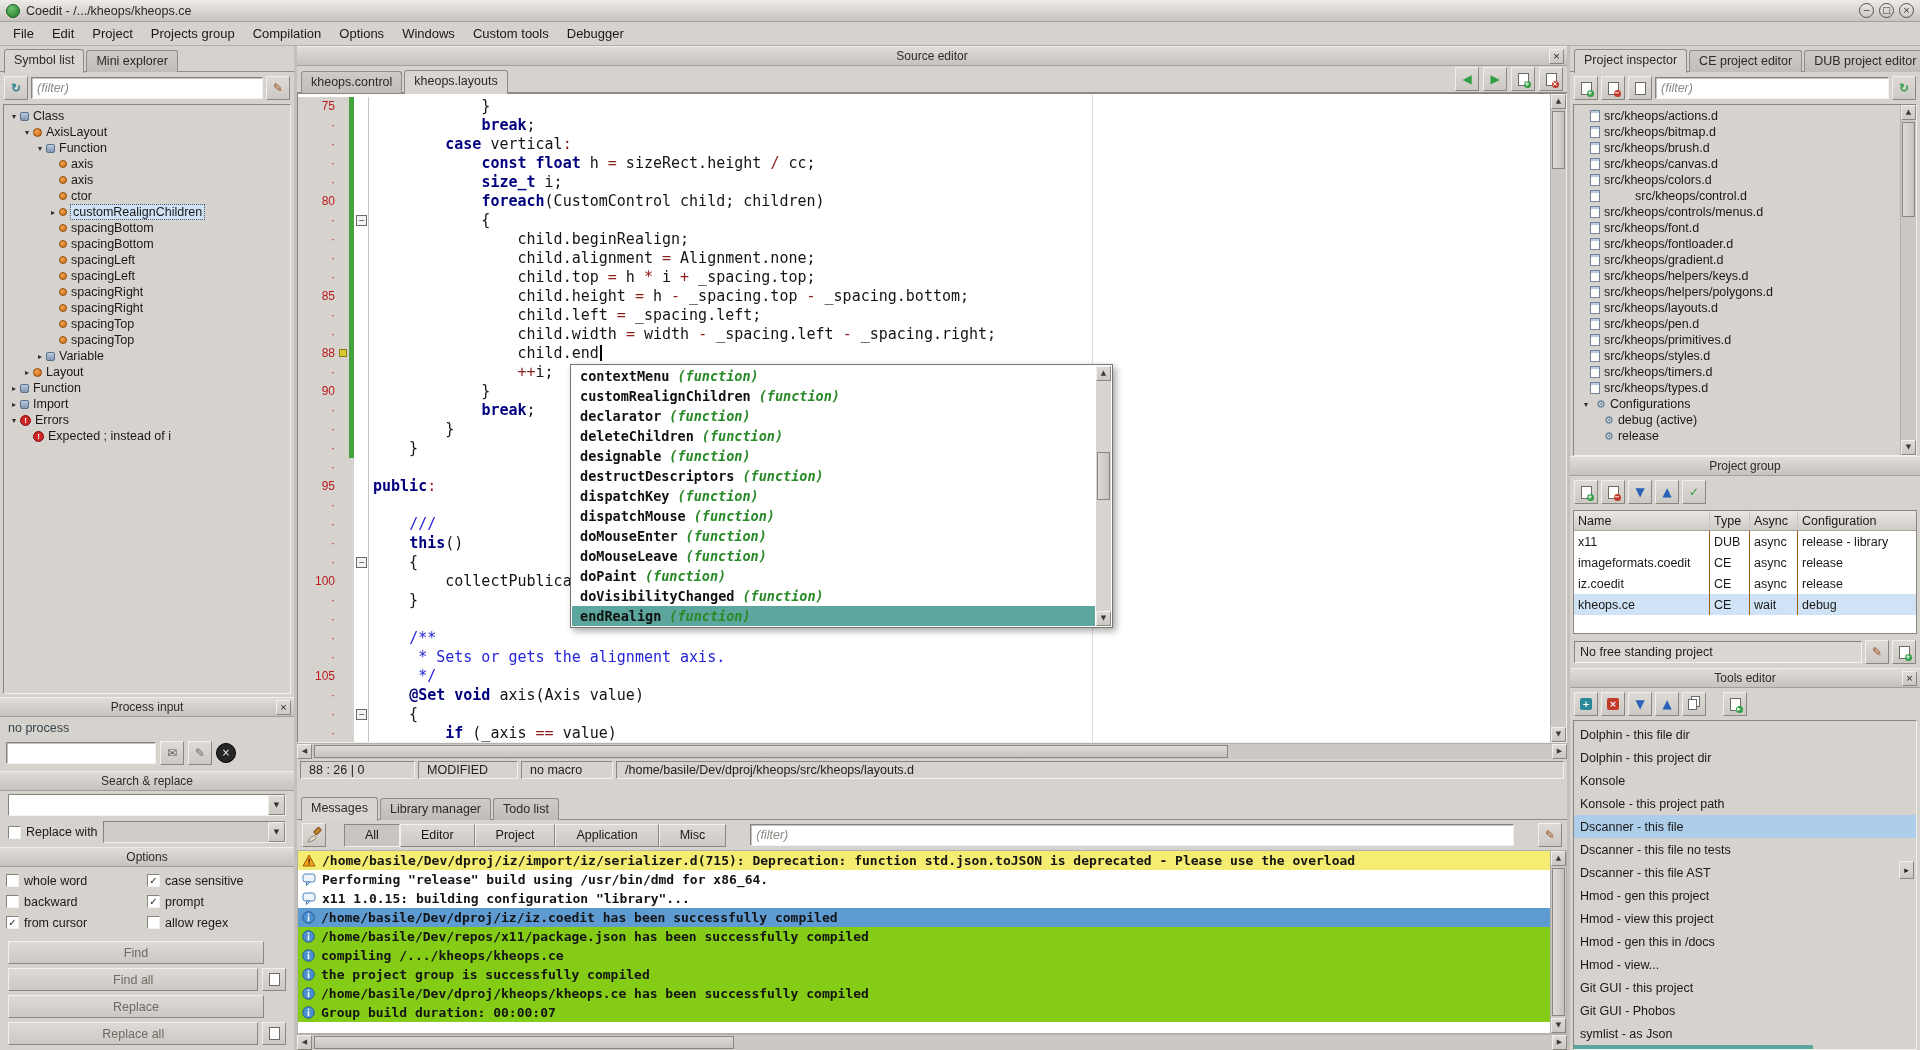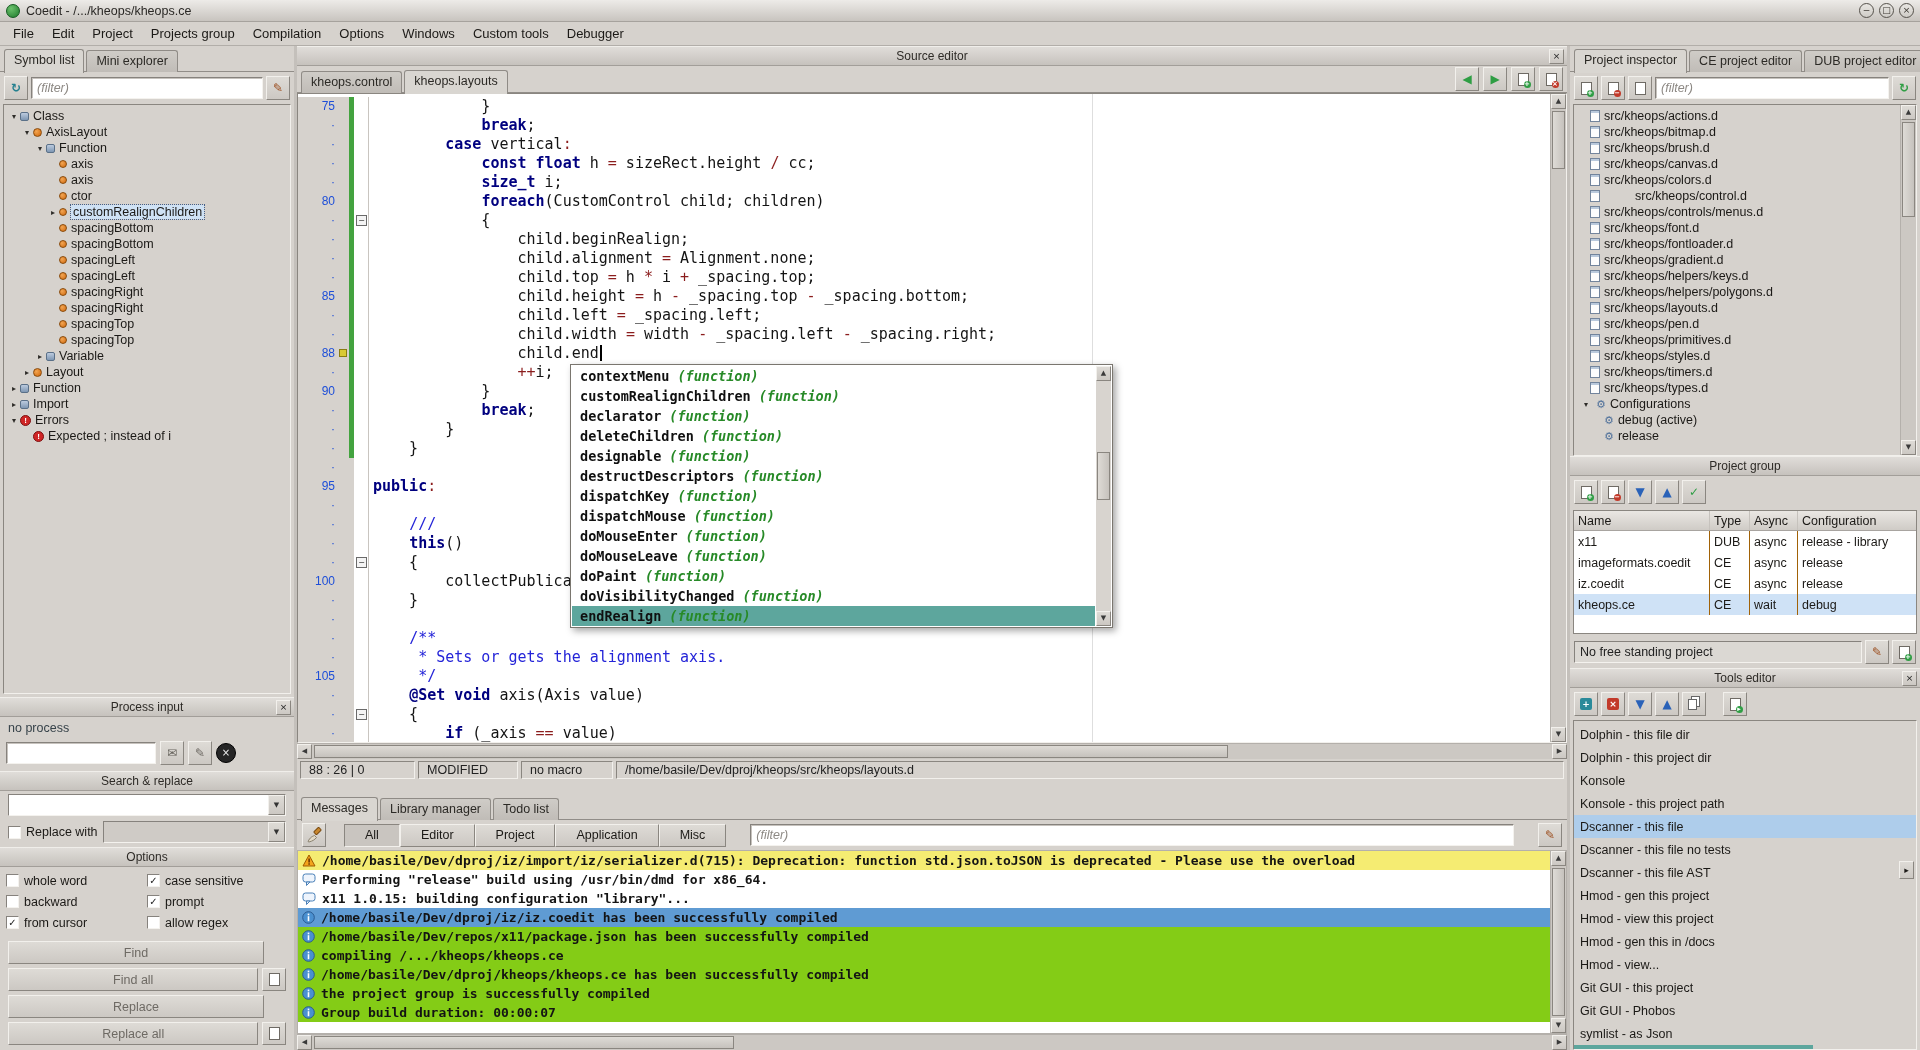--- a/index.html
+++ b/index.html
@@ -77,21 +77,21 @@
   .edtabs-row::after { content:""; position:absolute; left:0; right:0; bottom:0; height:1px; background:#918d88; }
   .edtabs { display:flex; gap:2px; align-items:flex-end; }
   .edtab-icons { margin-left:auto; display:flex; gap:4px; align-items:center; padding-bottom:2px; }
   .doc { width:11px; height:13px; background:#fff; border:1px solid #6e6a64; position:relative; }
   .doc .dot { position:absolute; right:-3px; bottom:-3px; width:7px; height:7px; border-radius:50%; font-size:7px; font-weight:bold; display:flex; align-items:center; justify-content:center; color:#fff; }
   .dot.g { background:#2f9e44; } .dot.r { background:#c23a2a; }
 
   .editor { height:650px; flex:none; position:relative; background:#fff; border:1px solid; border-color:#8a8680 #f2f0ec #f2f0ec #8a8680; overflow:hidden; }
   #code { position:absolute; left:0; top:0; bottom:0; right:16px; padding-top:3px; overflow:hidden; }
   .crow { height:19px; display:flex; align-items:stretch; }
-  .gnum { width:40px; flex:none; background:#d6d2cd; color:#1d4ed8; font-size:12px; text-align:right; padding-right:3px; line-height:19px; }
+  .gnum { width:40px; flex:none; background:#d6d2cd; color:#b91c1c; font-size:12px; text-align:right; padding-right:3px; line-height:19px; }
   .gmark { width:11px; flex:none; background:#d6d2cd; position:relative; }
   .marksq { position:absolute; left:1px; top:5px; width:8px; height:8px; background:#d9ca34; border:1px solid #8a7c10; }
   .gbar { width:5px; flex:none; background:#d6d2cd; }
   .gbar.on { background:#43a33f; }
   .gfold { width:15px; flex:none; background:#fff; border-right:1px solid #c9c5c0; position:relative; }
   .foldbox { position:absolute; left:2px; top:4px; width:11px; height:11px; border:1px solid #6a6a6a; background:#f4f4f4; font-size:8px; line-height:9px; text-align:center; color:#333; }
   .ctext { flex:1; white-space:pre; font-family:"DejaVu Sans Mono",monospace; font-size:15px; line-height:19px; padding-left:4px; overflow:hidden; }
   .tk-p { color:#141414; }
   .tk-k { color:#00007f; font-weight:bold; }
   .tk-o { color:#8b1d1d; }
@@ -845,31 +845,31 @@
               <span class="ltext">compiling /.../kheops/kheops.ce</span>
             </div>
             <div class="lrow info">
               <span class="licon">
                 <svg width="13" height="13" viewBox="0 0 13 13">
                   <circle cx="6.5" cy="6.5" r="5.8" fill="#4a90d0" stroke="#2a5a90"></circle>
                   <rect x="5.7" y="5.2" width="1.6" height="5" fill="#fff"></rect>
                   <rect x="5.7" y="2.6" width="1.6" height="1.7" fill="#fff"></rect>
                 </svg>
               </span>
-              <span class="ltext">/home/basile/Dev/dproj/kheops/kheops.ce has been successfully compiled</span>
+              <span class="ltext">the project group is successfully compiled</span>
             </div>
             <div class="lrow info">
               <span class="licon">
                 <svg width="13" height="13" viewBox="0 0 13 13">
                   <circle cx="6.5" cy="6.5" r="5.8" fill="#4a90d0" stroke="#2a5a90"></circle>
                   <rect x="5.7" y="5.2" width="1.6" height="5" fill="#fff"></rect>
                   <rect x="5.7" y="2.6" width="1.6" height="1.7" fill="#fff"></rect>
                 </svg>
               </span>
-              <span class="ltext">the project group is successfully compiled</span>
+              <span class="ltext">/home/basile/Dev/dproj/kheops/kheops.ce has been successfully compiled</span>
             </div>
             <div class="lrow info">
               <span class="licon">
                 <svg width="13" height="13" viewBox="0 0 13 13">
                   <circle cx="6.5" cy="6.5" r="5.8" fill="#4a90d0" stroke="#2a5a90"></circle>
                   <rect x="5.7" y="5.2" width="1.6" height="5" fill="#fff"></rect>
                   <rect x="5.7" y="2.6" width="1.6" height="1.7" fill="#fff"></rect>
                 </svg>
               </span>
               <span class="ltext">Group build duration: 00:00:07</span>

